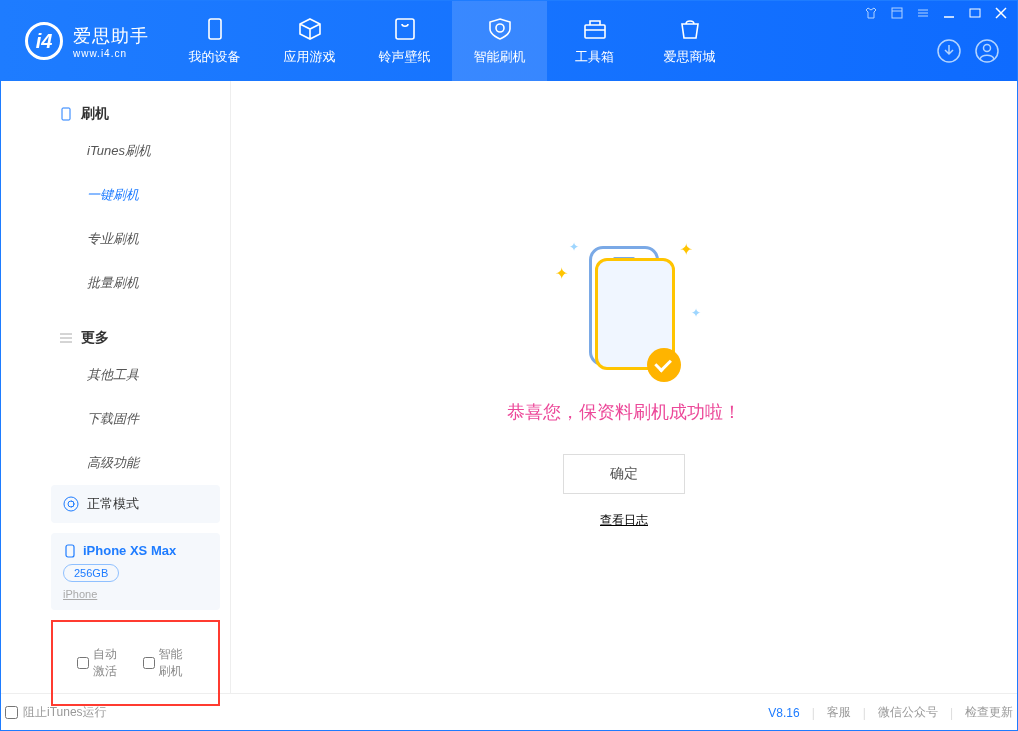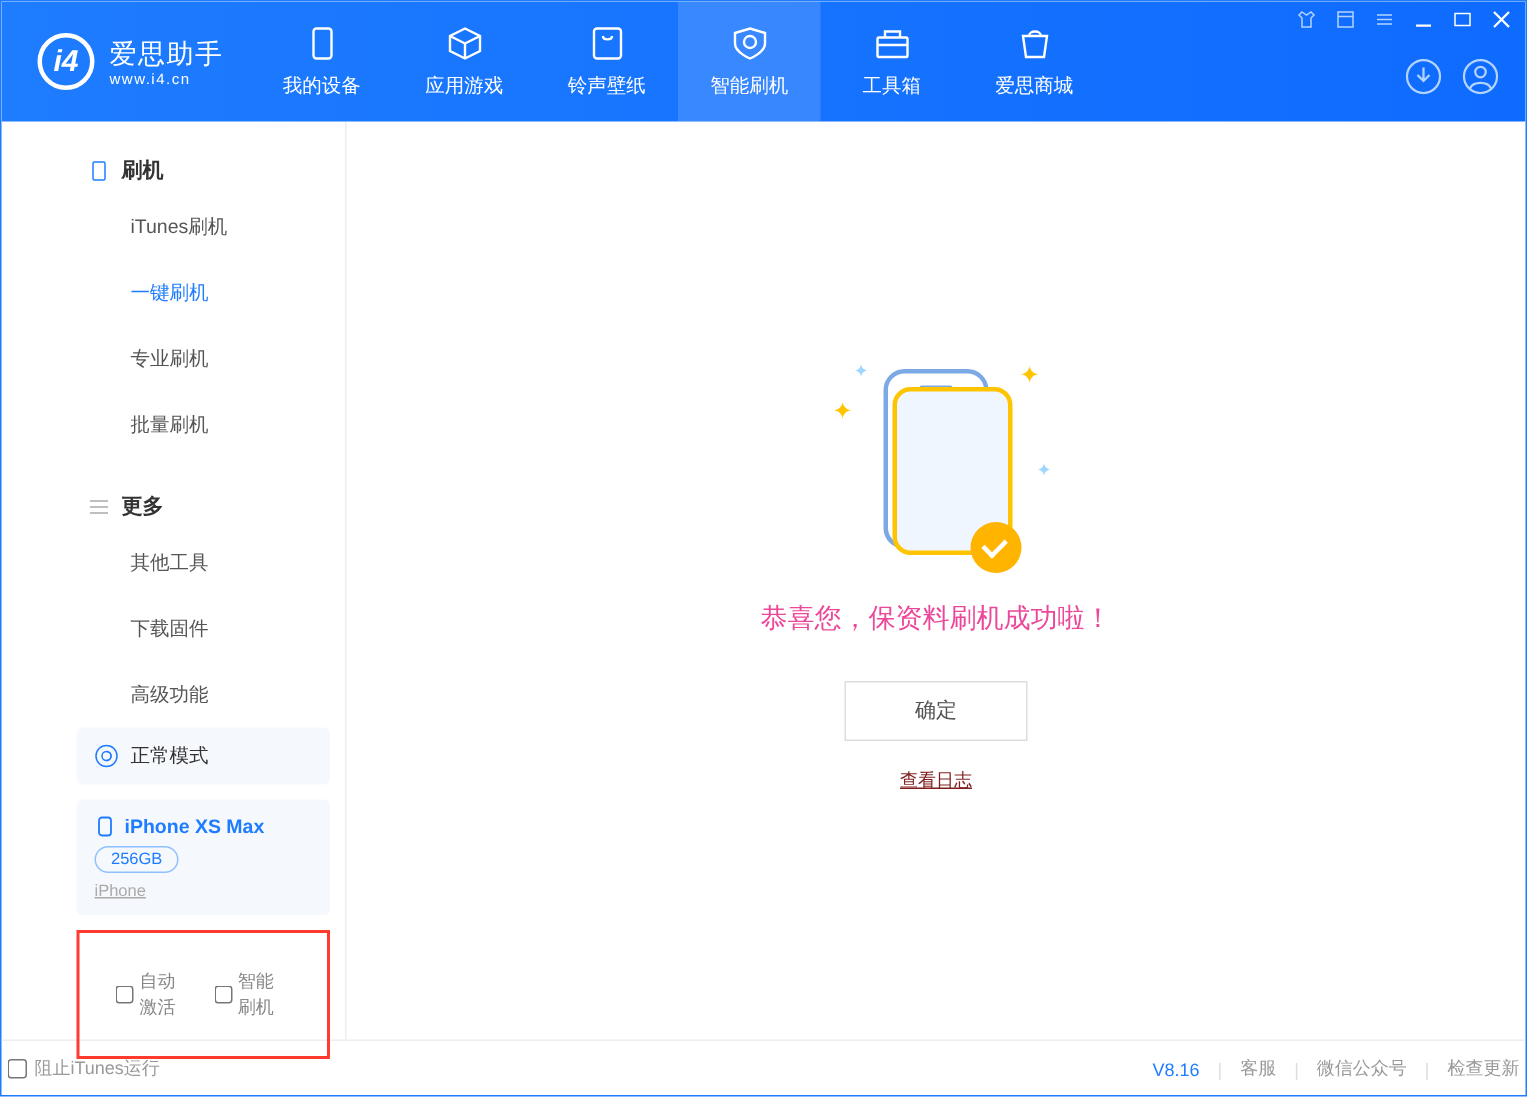--- a/index.html
+++ b/index.html
@@ -21,21 +21,21 @@
 .win-controls { position: absolute; top: 6px; right: 10px; display: flex; gap: 14px; }
 .win-controls svg, .win-controls span { width: 12px; height: 12px; cursor: pointer; }
 
 .profile-area { position: absolute; bottom: 18px; right: 18px; display: flex; gap: 14px; }
 .profile-area svg { width: 24px; height: 24px; cursor: pointer; stroke: #b3d4ff; fill: none; stroke-width: 1.5; }
 
 .body { display: flex; height: 612px; margin-left: 40px; }
 .sidebar { width: 190px; border-right: 1px solid #eee; display: flex; flex-direction: column; }
 .side-section { padding: 18px 0 0 0; }
 .side-title { font-size: 14px; color: #333; padding: 6px 18px; font-weight: bold; display: flex; align-items: center; gap: 8px; }
-.side-item { font-size: 13px; color: #555; padding: 13px 18px 13px 46px; cursor: pointer; }
+.side-item { font-size: 13px; color: #555; padding: 13px 18px 13px 46px; cursor: pointer; font-style: italic; }
 .side-item.active { color: #1e7cff; }
 .side-spacer { flex: 1; }
 .mode-box { margin: 0 10px 10px 10px; background: #f5f8fc; border-radius: 4px; padding: 10px 12px; font-size: 13px; color: #333; display: flex; align-items: center; gap: 8px; }
 .device-box { margin: 0 10px 10px 10px; background: #f5f8fc; border-radius: 4px; padding: 10px 12px; font-size: 12px; }
 .device-name { font-size: 13px; font-weight: bold; color: #1e7cff; display: flex; align-items: center; gap: 6px; }
 .device-cap { display: inline-block; margin: 6px 0; padding: 2px 10px; border: 1px solid #8fc0ff; border-radius: 10px; color: #1e7cff; font-size: 11px; }
 .device-type { color: #aaa; font-size: 11px; text-decoration: underline; }
 .opt-row { margin: 0 10px 8px 10px; padding: 24px; border: 2px solid #ff3b30; display: flex; gap: 14px; font-size: 12px; color: #888; }
 .opt-row label { display: flex; align-items: center; gap: 4px; cursor: pointer; }
 .opt-row input { width: 12px; height: 12px; }
@@ -46,21 +46,21 @@
 .phone-btn { position: absolute; width: 22px; height: 3px; background: #7aa9e6; top: 8px; left: 50%; transform: translateX(-50%); border-radius: 2px; }
 .phone-screen { position: absolute; top: 12px; left: 16px; right: -6px; bottom: 6px; border: 3px solid #ffc400; border-radius: 12px; background: #f0f6ff; }
 .badge { position: absolute; width: 34px; height: 34px; background: #ffb400; border-radius: 50%; bottom: -6px; right: -12px; display: flex; align-items: center; justify-content: center; }
 .badge::after { content: ""; width: 12px; height: 7px; border-left: 3px solid #fff; border-bottom: 3px solid #fff; transform: rotate(-45deg) translateY(-2px); }
 .spark { position: absolute; font-size: 16px; color: #ffc400; }
 .s1 { top: 18px; left: -24px; } .s2 { top: -6px; left: -10px; color: #9ed6ff; font-size: 12px; }
 .s3 { top: -6px; right: -24px; } .s4 { top: 60px; right: -32px; color: #9ed6ff; font-size: 12px; }
 
 .msg { font-size: 18px; color: #ec4899; margin-bottom: 30px; }
 .ok-btn { border: 1px solid #ddd; background: #fff; padding: 10px 46px; font-size: 14px; color: #555; cursor: pointer; margin-bottom: 18px; }
-.log-link { font-size: 12px; color: #7f1d1d; text-decoration: underline; cursor: pointer; margin-bottom: 40px; }
+.log-link { font-size: 12px; color: #000000; text-decoration: underline; cursor: pointer; margin-bottom: 40px; }
 
 .footer { height: 38px; border-top: 1px solid #eee; display: flex; align-items: center; font-size: 12px; color: #999; padding: 0 4px; }
 .footer label { display: flex; align-items: center; gap: 5px; cursor: pointer; }
 .footer .spacer { flex: 1; }
 .footer .sep { margin: 0 12px; color: #ddd; }
 .footer a { color: #999; cursor: pointer; }
 .version { color: #1e7cff; }
 </style>
 </head>
 <body>

